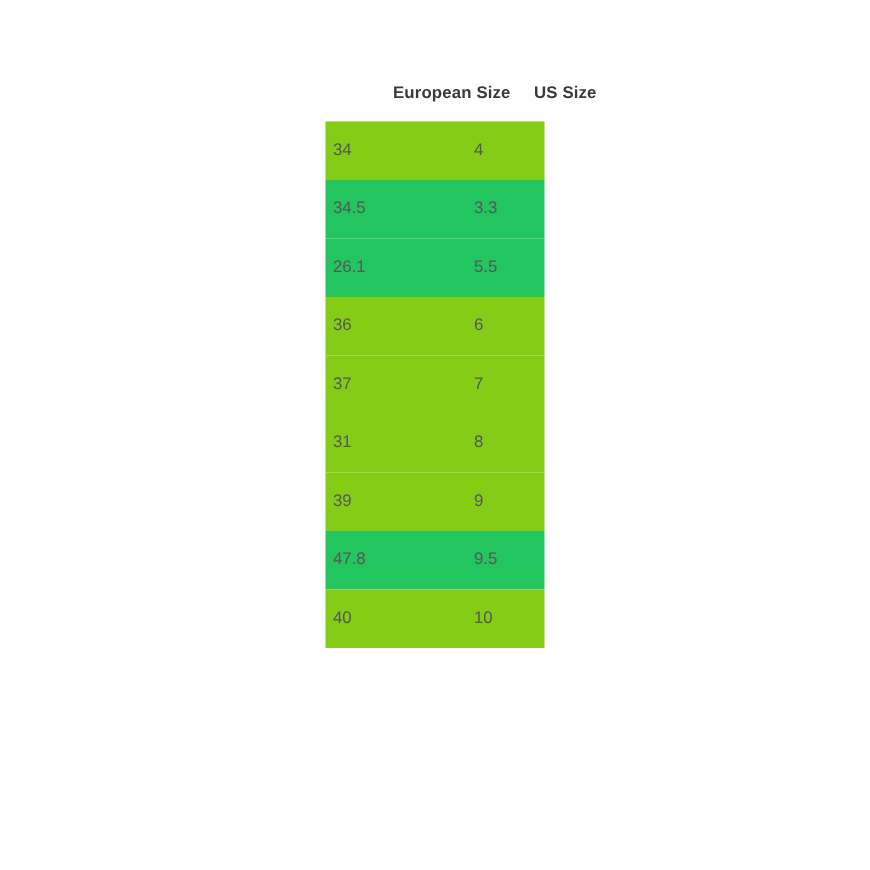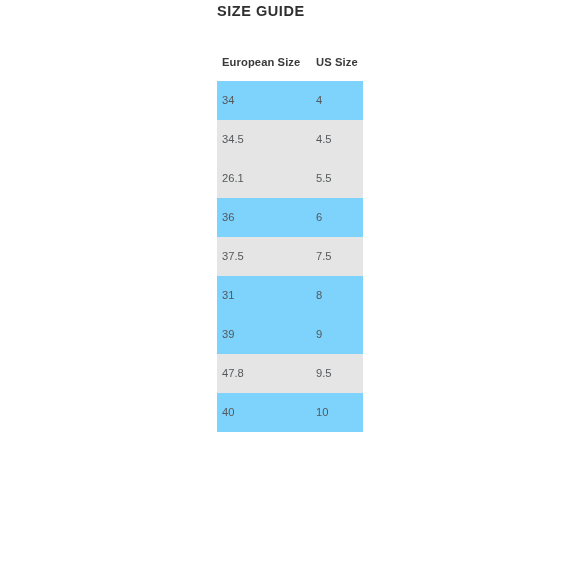--- a/index.html
+++ b/index.html
@@ -41,74 +41,74 @@
     position: relative;
   }
   .th {
     position: absolute;
     top: 10px;
     font-size: 11.2px;
     font-weight: bold;
     color: #3a3a3a;
     white-space: nowrap;
     letter-spacing: 0.1px;
+    margin-left: 40px;
   }
   .th.col-eu { left: 5px; }
   .th.col-us { left: 99px; text-align: right; }
 
   .row {
     position: relative;
     height: 39px;
-    background: #e5e5e5;
+    background: #22c55e;
   }
   .row.shaded {
-    background: #7dd3fc;
+    background: #84cc16;
   }
   .cell {
     position: absolute;
     top: 13px;
     font-size: 11.2px;
     color: #55585a;
     white-space: nowrap;
   }
   .cell.col-eu { left: 5px; }
   .cell.col-us { left: 99px; }
 </style>
 </head>
 <body>
 
 <div class="page">
 
-  <div class="title">SIZE GUIDE</div>
 
   <div class="table">
     <div class="thead">
       <div class="th col-eu">European Size</div>
       <div class="th col-us">US Size</div>
     </div>
     <div id="tbody">
         <div class="row shaded">
           <div class="cell col-eu">34</div>
           <div class="cell col-us">4</div>
         </div>
         <div class="row">
           <div class="cell col-eu">34.5</div>
-          <div class="cell col-us">4.5</div>
+          <div class="cell col-us">3.3</div>
         </div>
         <div class="row">
           <div class="cell col-eu">26.1</div>
           <div class="cell col-us">5.5</div>
         </div>
         <div class="row shaded">
           <div class="cell col-eu">36</div>
           <div class="cell col-us">6</div>
         </div>
-        <div class="row">
-          <div class="cell col-eu">37.5</div>
-          <div class="cell col-us">7.5</div>
+        <div class="row shaded">
+          <div class="cell col-eu">37</div>
+          <div class="cell col-us">7</div>
         </div>
         <div class="row shaded">
           <div class="cell col-eu">31</div>
           <div class="cell col-us">8</div>
         </div>
         <div class="row shaded">
           <div class="cell col-eu">39</div>
           <div class="cell col-us">9</div>
         </div>
         <div class="row">

